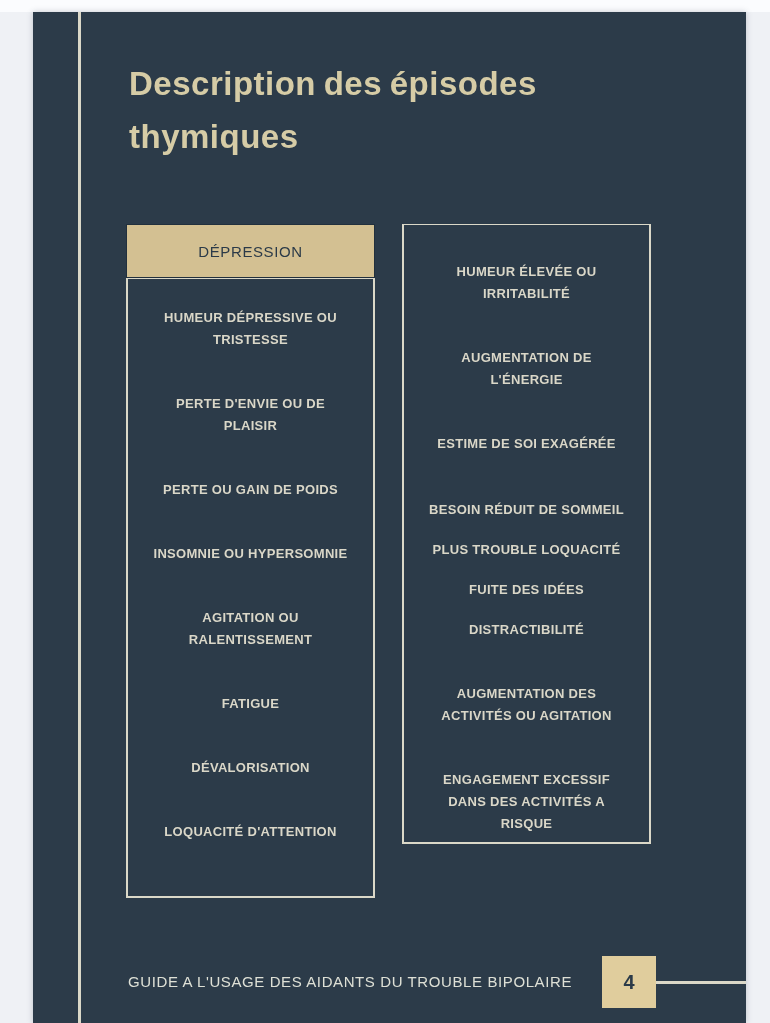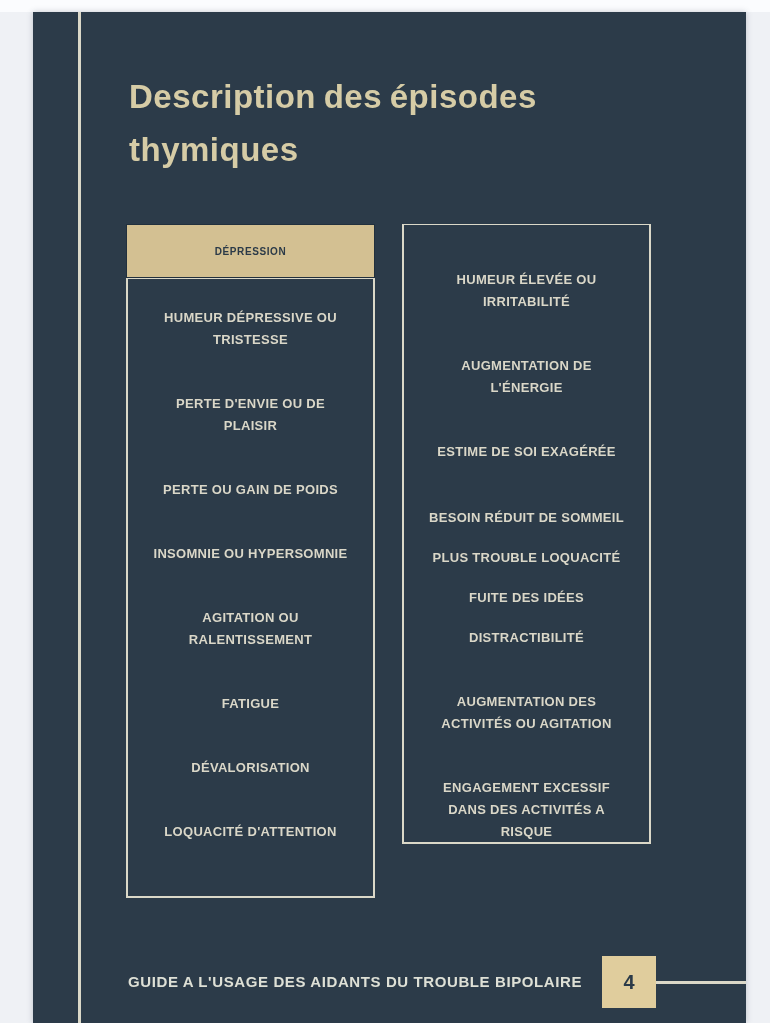--- a/index.html
+++ b/index.html
@@ -28,64 +28,64 @@
   .page{
     position:absolute;left:33px;top:12px;width:713px;height:1011px;
     background:var(--navy);
     box-shadow:0 0 6px rgba(40,50,70,.25);
   }
   .accent-line{
     position:absolute;left:45px;top:0;width:3px;height:100%;
     background:var(--cream);
   }
   .page-title{
-    position:absolute;left:96px;top:58px;width:535px;
+    position:absolute;left:96px;top:45px;width:535px;
     font-size:33px;font-weight:bold;line-height:53px;
     color:var(--title);
     letter-spacing:.5px;
     word-spacing:-2px;
   }
   .columns{
     position:absolute;left:93px;top:212px;
     display:flex;gap:27px;
   }
   .column{width:249px;}
   .col-header{
     height:54px;
     background:var(--tan);
     border:1px solid #22303d;
     display:flex;align-items:center;justify-content:center;
     color:var(--dark-text);
-    font-size:10px;font-weight:bold;letter-spacing:.6px;
+    font-size:15px;font-weight:normal;letter-spacing:.6px;
   }
   .col-body{
     height:620px;
     border:2px solid var(--cream);
     border-top:1px solid var(--cream);
     padding-top:28px;
   }
   .item{
     margin:42px auto 0;
     max-width:206px;
     text-align:center;
     color:var(--item-text);
     font-size:13px;font-weight:bold;
     line-height:22px;letter-spacing:.3px;
   }
   .item:first-child{margin-top:0;}
   .col-right .item{}
-  .col-right .item:first-child{margin-top:16px;}
+  .col-right .item:first-child{margin-top:8px;}
   .col-right .item:nth-child(4){margin-top:44px;text-align:center;}
   .col-right .item:nth-child(5),
   .col-right .item:nth-child(6),
   .col-right .item:nth-child(7){margin-top:18px;}
   .footer-text{
     position:absolute;left:95px;top:961px;
     color:var(--footer-text);
-    font-size:15px;letter-spacing:.6px;font-weight:bold;
+    font-size:15px;letter-spacing:.6px;
   }
   .page-number-box{
     position:absolute;left:569px;top:944px;width:54px;height:52px;
     background:var(--tan-bright);
     display:flex;align-items:center;justify-content:center;
     color:var(--dark-text);font-size:20px;font-weight:bold;
   }
   .footer-line{
     position:absolute;left:623px;top:969px;width:90px;height:3px;
     background:var(--cream);

